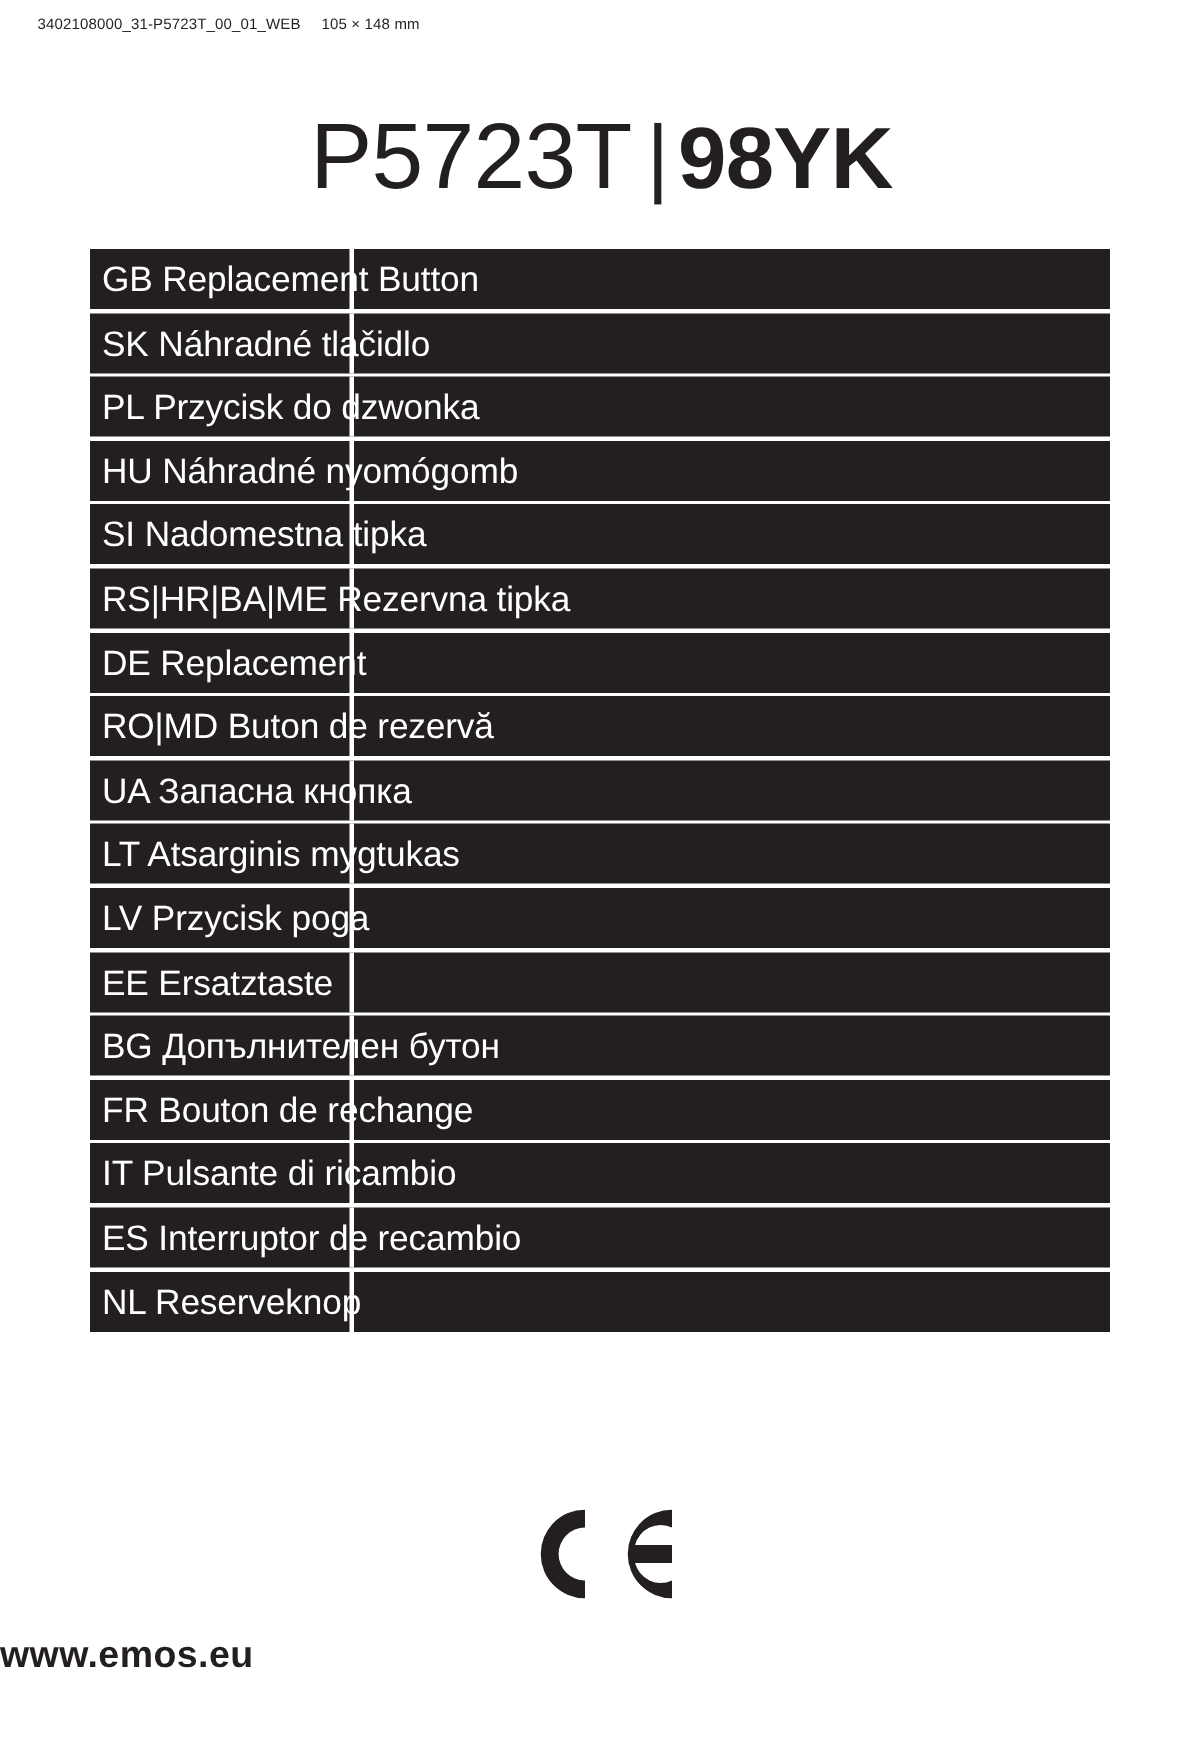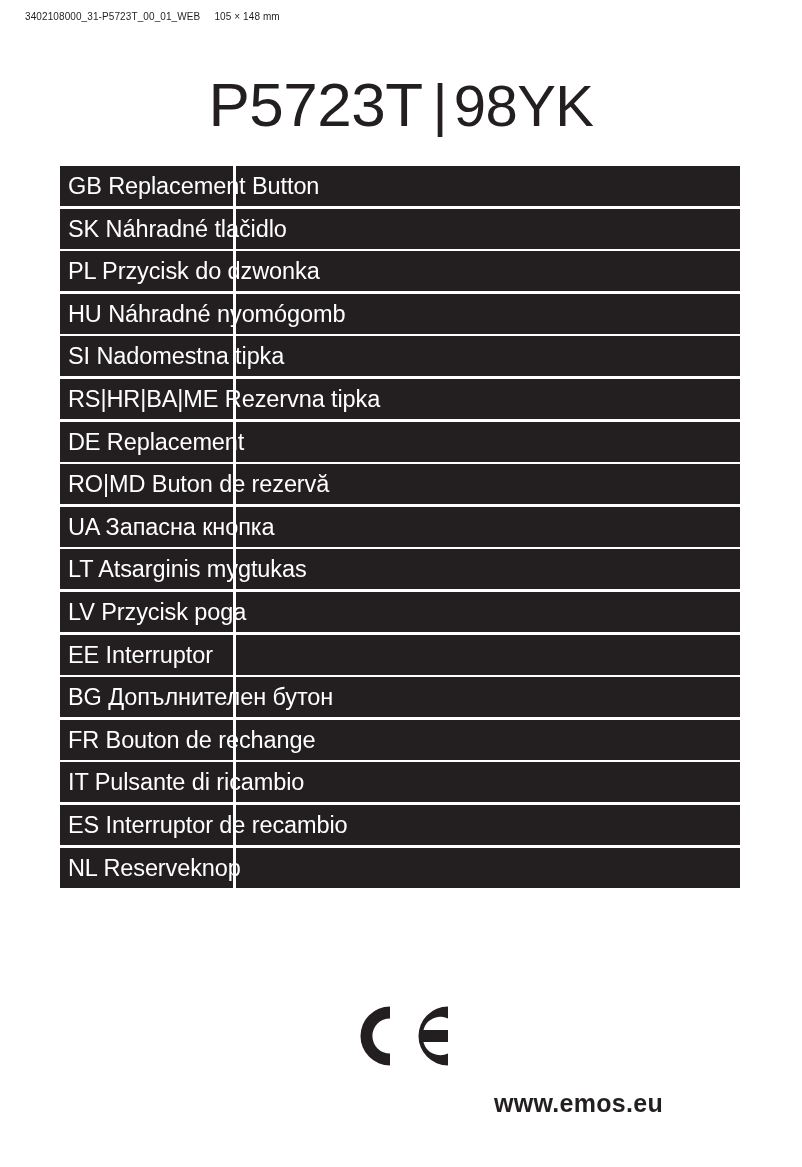--- a/index.html
+++ b/index.html
@@ -49,21 +49,21 @@
   .title-sep {
     font-size: 58px;
     font-weight: 300;
     color: #231f20;
     margin: 0 6px 0 10px;
     position: relative;
     top: -1px;
   }
   .title-variant {
     font-size: 58px;
-    font-weight: 400;
+    font-weight: 700;
     letter-spacing: -0.5px;
     color: #231f20;
   }
 
   
   .lang-table {
     position: absolute;
     left: 60px;
     top: 166px;
     width: 680px;
@@ -108,21 +108,21 @@
   .ce-mark svg {
     display: inline-block;
   }
 
   
   .footer-url {
     position: absolute;
     left: 0;
     top: 1089px;
     width: 663px;
-    text-align: right;
+    text-align: left;
     font-size: 25px;
     font-weight: 700;
     letter-spacing: 0.3px;
     color: #231f20;
   }
 </style>
 </head>
 <body>
 
 <div class="file-header"><span>3402108000_31-P5723T_00_01_WEB</span><span class="fh-dims">105 × 148 mm</span></div>
@@ -168,21 +168,21 @@
     </div>
     <div class="lang-row">
       <div class="lang-row-text">LT Atsarginis mygtukas</div>
       <div class="col-divider"></div>
     </div>
     <div class="lang-row">
       <div class="lang-row-text">LV Przycisk poga</div>
       <div class="col-divider"></div>
     </div>
     <div class="lang-row">
-      <div class="lang-row-text">EE Interruptor</div>
+      <div class="lang-row-text">EE Ersatztaste</div>
       <div class="col-divider"></div>
     </div>
     <div class="lang-row">
       <div class="lang-row-text">BG Допълнителен бутон</div>
       <div class="col-divider"></div>
     </div>
     <div class="lang-row">
       <div class="lang-row-text">FR Bouton de rechange</div>
       <div class="col-divider"></div>
     </div>

